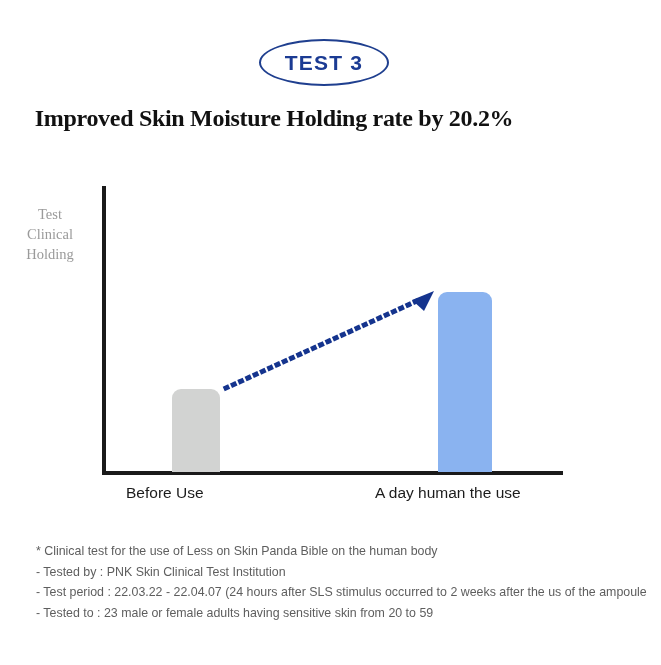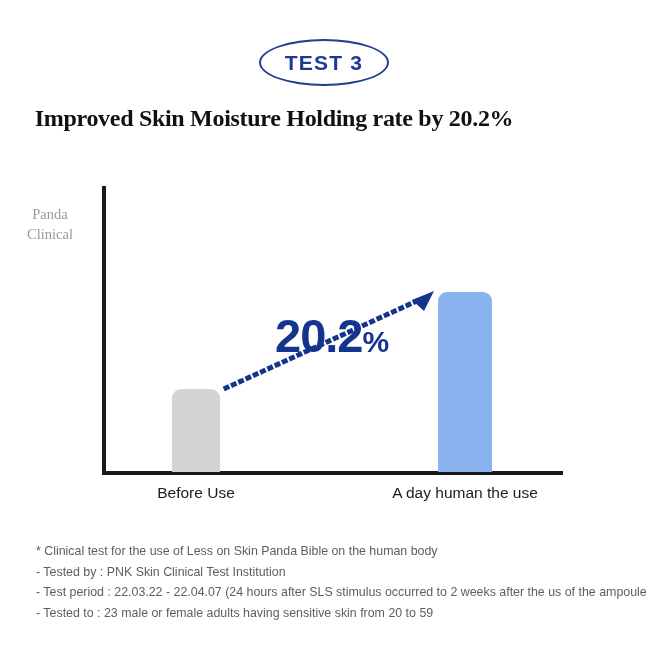--- a/index.html
+++ b/index.html
@@ -107,21 +107,21 @@
     width: 54px;
     height: 180px;
     background: #8ab3f0;
   }
 
   .x-label {
     position: absolute;
     top: 484px;
     color: #1c1c1c;
     font-size: 15.5px;
-    text-align: center;
+    text-align: left;
     font-family: "Liberation Sans", sans-serif;
   }
   .x-label-before { left: 126px; width: 140px; }
   .x-label-after  { left: 375px; width: 180px; }
 
   
   .arrow-svg {
     position: absolute;
     left: 0;
     top: 0;
@@ -165,38 +165,36 @@
 </div>
 
 <div class="headline">Improved Skin Moisture Holding rate by 20.2%</div>
 
 <div class="chart">
 
   <div class="axis-y"></div>
   <div class="axis-x"></div>
 
   <div class="y-axis-title">
-    <div>Panda</div>
+    <div>Test</div>
     <div>Clinical</div>
+    <div>Holding</div>
   </div>
 
   <div class="bar bar-before"></div>
   <div class="bar bar-after"></div>
 
   <div class="x-label x-label-before">Before Use</div>
   <div class="x-label x-label-after">A day human the use</div>
 
   <svg class="arrow-svg" viewBox="0 0 661 665">
     <line x1="226" y1="388" x2="419" y2="300" stroke="#15348e" stroke-width="5" stroke-linecap="square" stroke-dasharray="1 7"></line>
     <polygon points="434,291 412,300 424,311" fill="#15348e"></polygon>
   </svg>
 
-  <div class="delta">
-    <span class="delta-value">20.2</span><span class="delta-unit">%</span>
-  </div>
 </div>
 
 <div class="footnotes">
   <div class="footnote">* Clinical test for the use of Less on Skin Panda Bible on the human body</div>
   <div class="footnote">- Tested by : PNK Skin Clinical Test Institution</div>
   <div class="footnote">- Test period : 22.03.22 - 22.04.07 (24 hours after SLS stimulus occurred to 2 weeks after the us of the ampoule</div>
   <div class="footnote">- Tested to : 23 male or female adults having sensitive skin from 20 to 59</div>
 </div>
 
 </body></html>

